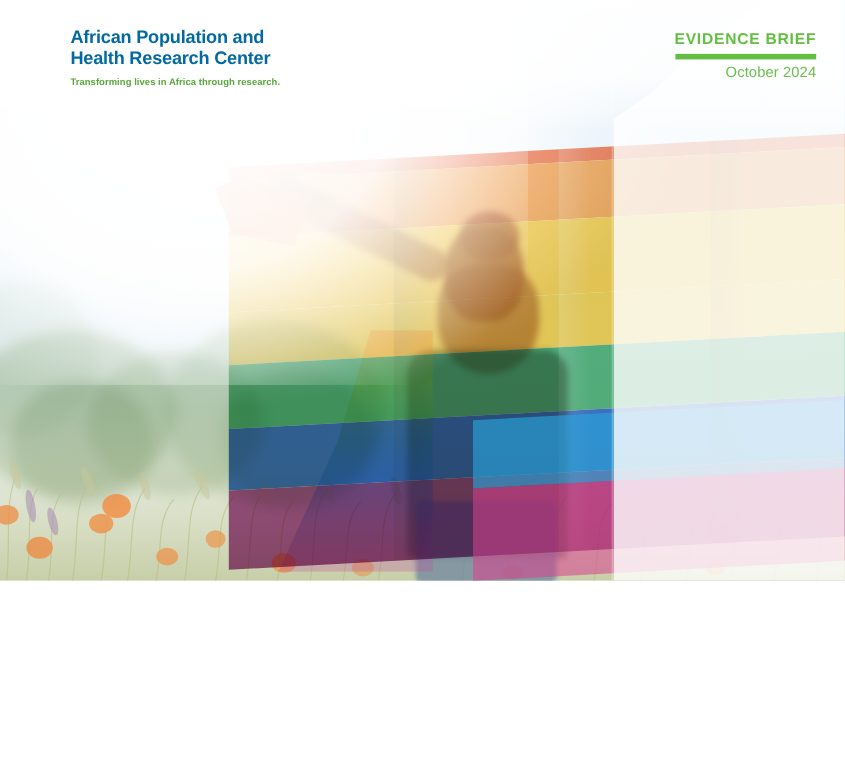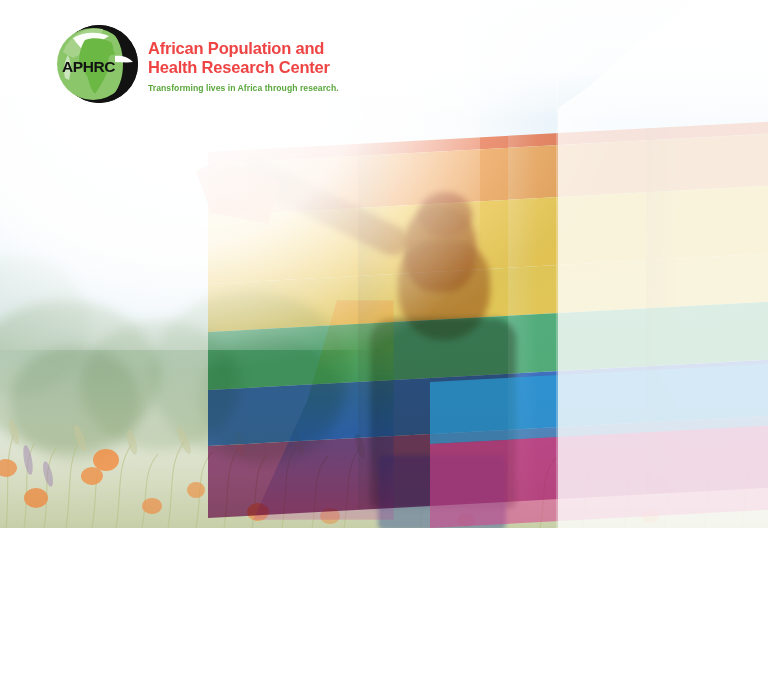--- a/index.html
+++ b/index.html
@@ -226,21 +226,21 @@
     flex: 0 0 84px;
   }
   #logo-mark svg { display: block; }
 
   #logo-text { margin-left: 7px; padding-top: 3px; }
   #org-name {
     font-family: "Liberation Sans", sans-serif;
     font-weight: bold;
     font-size: 16.5px;
     line-height: 19px;
-    color: #ef4444;
+    color: #0369a1;
     letter-spacing: -0.2px;
     white-space: pre-line;
   }
   #org-tagline {
     margin-top: 6px;
     font-family: "Liberation Sans", sans-serif;
     font-size: 8.6px;
     font-weight: bold;
     color: #5aa83c;
     letter-spacing: 0.05px;
@@ -400,54 +400,28 @@
     <div class="bloom"></div>
 
     <div id="panel-edge"></div>
     <div id="white-panel"></div>
     <div id="header-wash"></div>
   </div>
 
   <div id="header">
 
     <div id="logo-block">
-      <div id="logo-mark">
-        <svg width="84" height="84" viewBox="0 0 84 84" aria-hidden="true">
-
-          <circle cx="42" cy="42" r="39" fill="#121212"></circle>
-
-          <path d="M42 3 A39 39 0 0 0 42 81 A39 39 0 0 0 42 3 Z" fill="#121212"></path>
-          <circle cx="36" cy="42" r="36" fill="#8cc66a"></circle>
-
-          <path d="M6 30 A36 36 0 0 1 46 7 L40 24 L16 36 Z" fill="#a6d389"></path>
-
-          <path d="M16 16 C26 10 40 9 52 14 C44 20 34 22 26 28 C20 22 18 19 16 16 Z" fill="#ffffff" opacity="0.95"></path>
-          <path d="M8 56 C6 48 7 40 11 33 C15 42 14 50 12 58 Z" fill="#ffffff" opacity="0.55"></path>
-
-          <path d="M28 18
-                   C36 15 46 16 54 20
-                   C58 25 56 31 52 35
-                   C50 41 52 47 49 53
-                   C46 60 42 66 38 72
-                   C34 68 32 62 31 56
-                   C28 50 24 46 22 40
-                   C22 32 24 24 28 18 Z" fill="#6cb845"></path>
-          <path d="M47 22 C52 23 57 27 58 32 C55 34 51 33 48 30 Z" fill="#6cb845"></path>
-
-          <path d="M60 8 A39 39 0 0 1 60 76 C72 66 76 54 76 42 C76 30 72 18 60 8 Z" fill="#121212"></path>
-          <path d="M52 6 C66 10 78 24 78 42 C78 60 66 74 52 78 C62 68 66 56 66 42 C66 28 62 16 52 6 Z" fill="#121212"></path>
-
-          <path d="M58 34 C66 33 72 36 76 40 C70 41 64 40 58 40 Z" fill="#ffffff"></path>
-
-          <text x="5" y="50" font-family="Liberation Sans, sans-serif" font-size="15.5" font-weight="bold" fill="#121212" letter-spacing="-0.4">APHRC</text>
-        </svg>
-      </div>
       <div id="logo-text">
         <div id="org-name">African Population and
 Health Research Center</div>
         <div id="org-tagline">Transforming lives in Africa through research.</div>
       </div>
     </div>
 
+    <div id="brief-block">
+      <div id="brief-label">EVIDENCE BRIEF</div>
+      <div id="brief-rule"></div>
+      <div id="brief-date">October 2024</div>
+    </div>
   </div>
 
 
 </div>
 
 </body></html>

